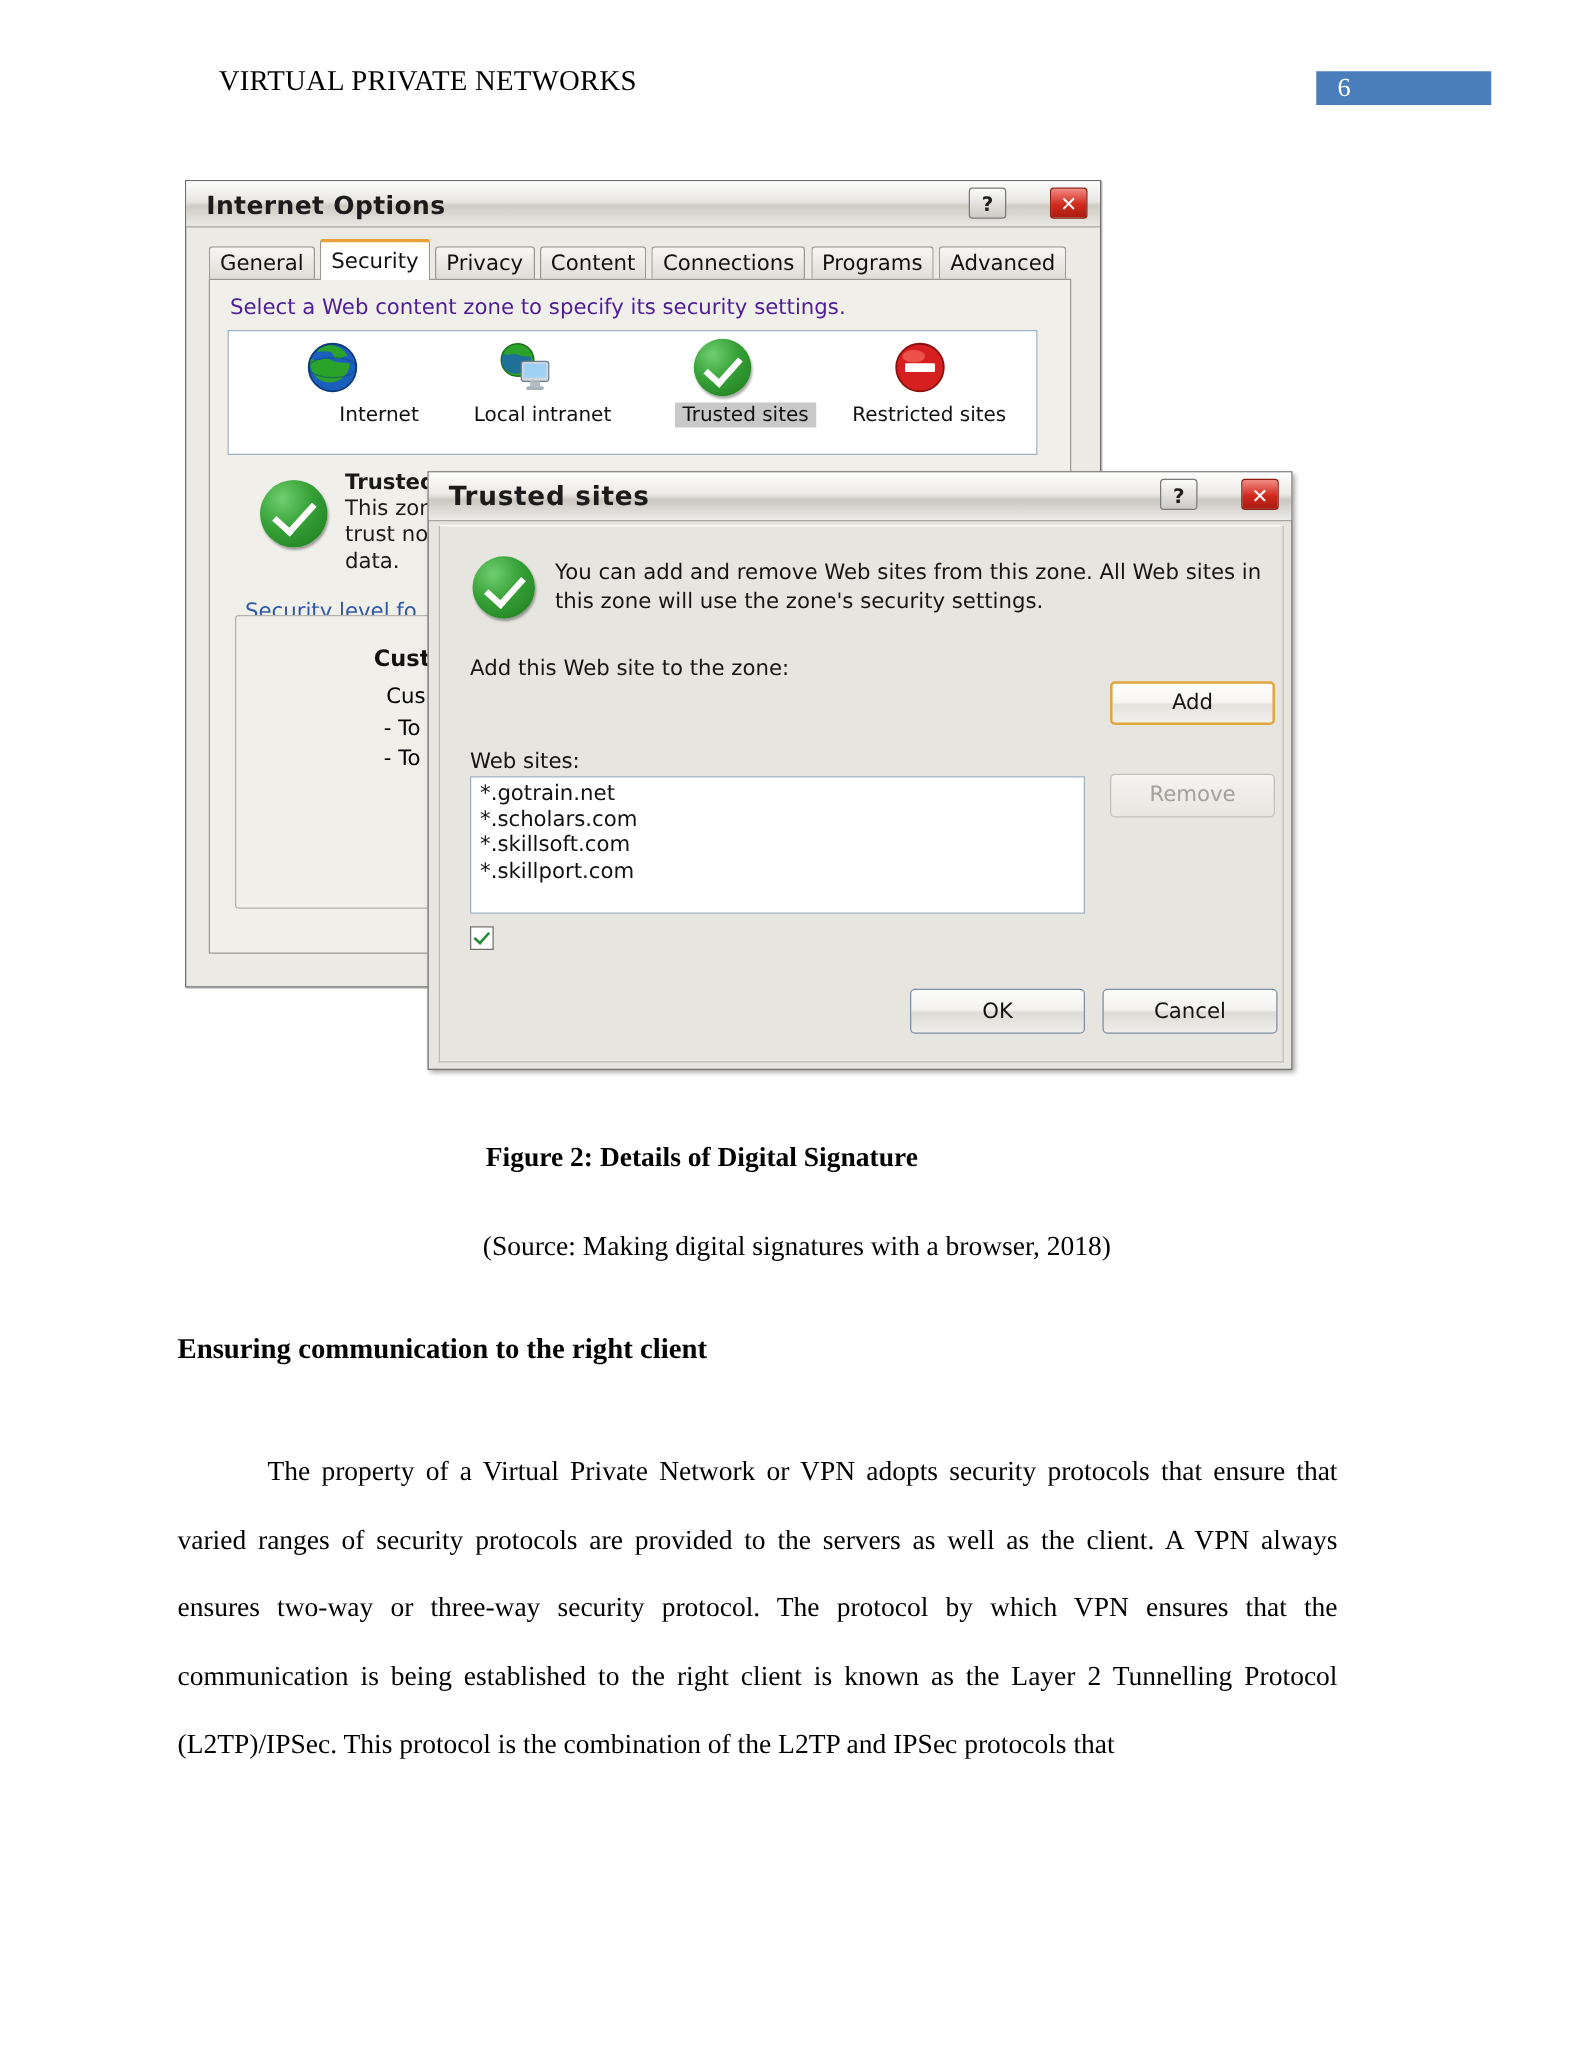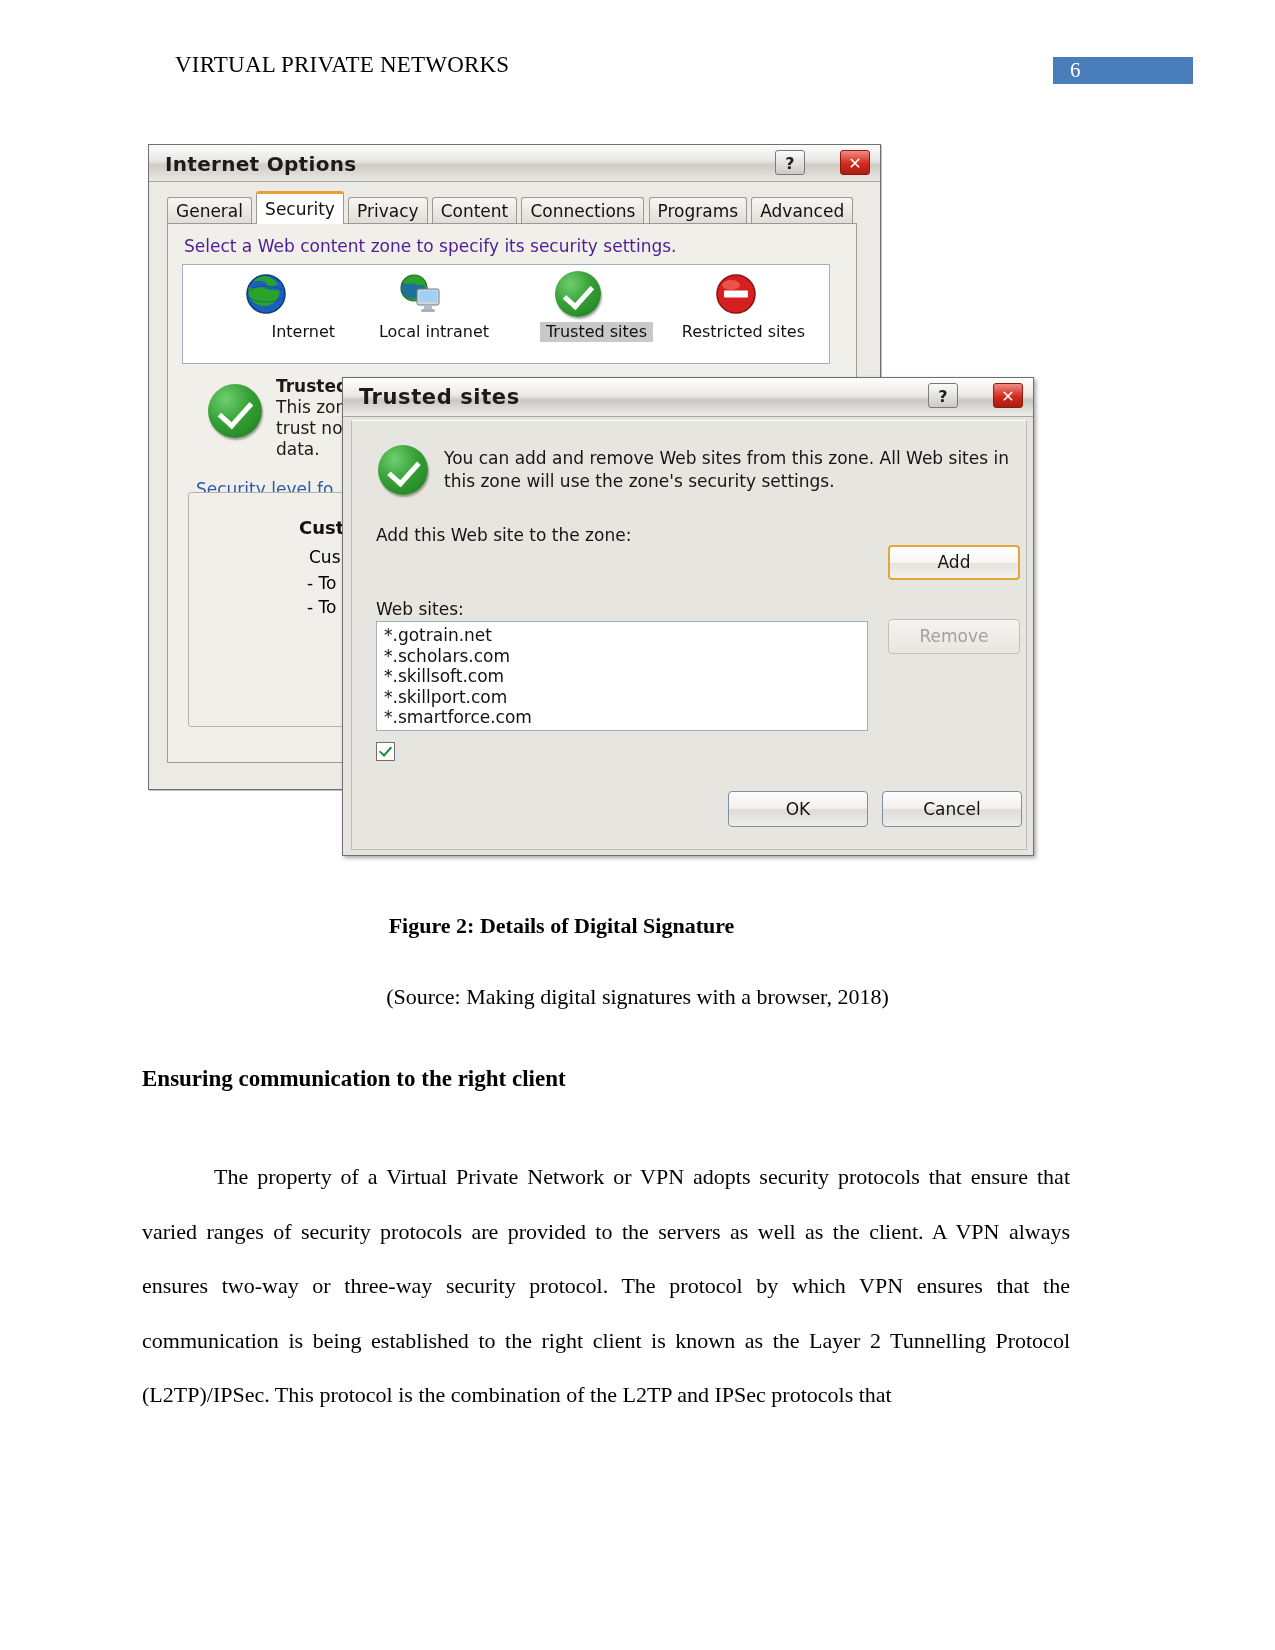--- a/index.html
+++ b/index.html
@@ -592,21 +592,20 @@
 
       <div class="ts-label lbl-add">Add this Web site to the zone:</div>
       <div class="btn btn-add">Add</div>
 
       <div class="ts-label lbl-sites">Web sites:</div>
       <div class="ts-listbox">
         <div>*.gotrain.net</div>
         <div>*.scholars.com</div>
         <div>*.skillsoft.com</div>
         <div>*.skillport.com</div>
-        <div>*.smartforce.com</div>
       </div>
       <div class="btn btn-remove">Remove</div>
 
       <div class="ts-checkbox-row">
         <span class="cbox"></span>
       </div>
 
       <div class="btn btn-ok">OK</div>
       <div class="btn btn-cancel">Cancel</div>
     </div>

